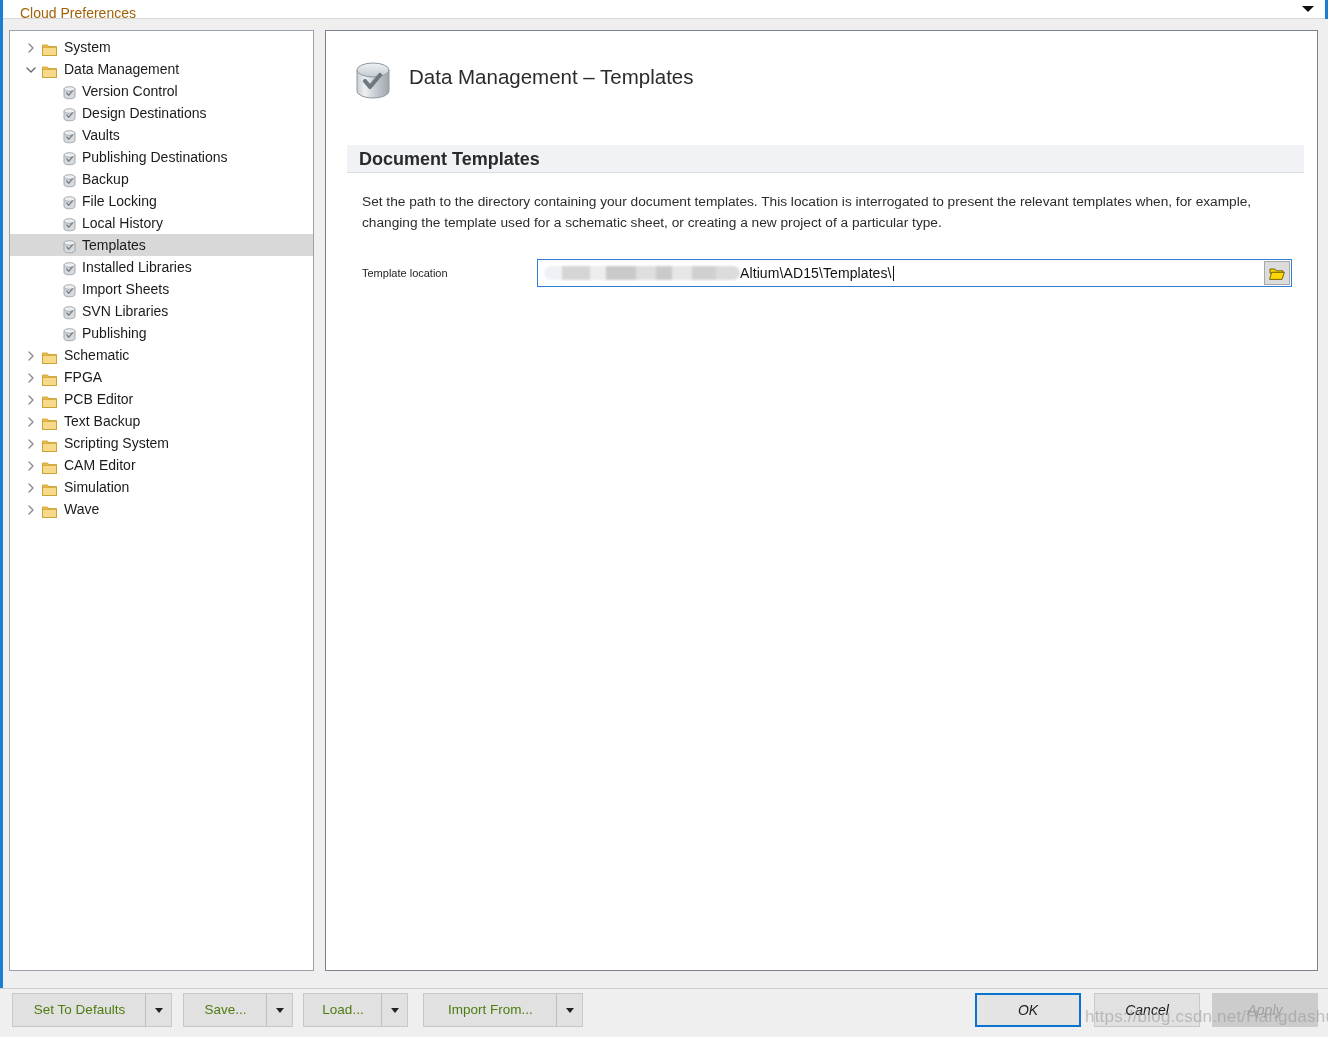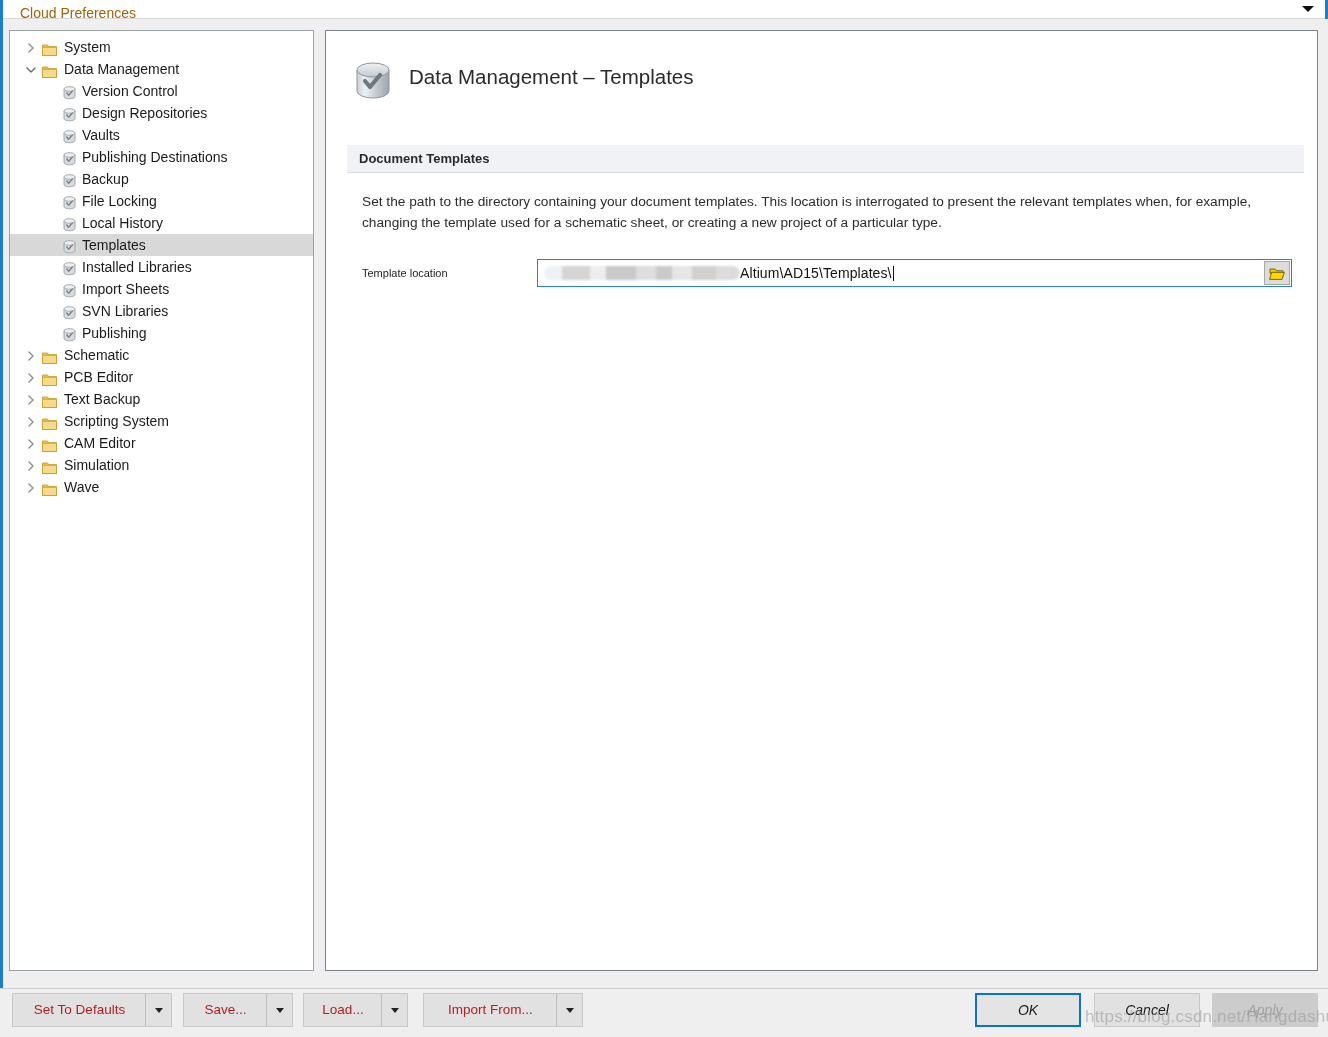--- a/index.html
+++ b/index.html
@@ -147,21 +147,21 @@
     left: 21px; top: 114px;
     width: 957px; height: 28px;
     background: #f0f2f5;
     border-bottom: 1px solid #dadde2;
     box-sizing: border-box;
   }
   .section-band-title {
     position: absolute;
     left: 12px; top: 0;
     line-height: 28px;
-    font-size: 13px;
+    font-size: 18px;
     font-weight: bold;
     color: #2a2a2a;
     white-space: nowrap;
   }
 
   .section-desc {
     position: absolute;
     left: 36px; top: 160px;
     width: 920px;
     font-size: 13.7px;
@@ -259,21 +259,21 @@
     box-sizing: border-box;
     cursor: default;
   }
   .split-btn .main {
     position: absolute;
     left: 0; top: 0; bottom: 0;
     right: 25px;
     line-height: 32px;
     text-align: center;
     font-size: 13.5px;
-    color: #b91c1c;
+    color: #4d7c0f;
     white-space: nowrap;
   }
   .split-btn .arrow-part {
     position: absolute;
     right: 0; top: 0; bottom: 0;
     width: 25px;
     border-left: 1px solid #bdbdbd;
   }
   .split-btn .arrow-part::after {
     content: "";
@@ -360,21 +360,21 @@
             <path d="M3.8 7 l1.9 2.2 l3.6 -4.1" fill="none" stroke="#7d868d" stroke-width="1.5" stroke-linecap="round" stroke-linejoin="round"></path>
           </svg></span>
         <span class="tree-label">Version Control</span>
       </div>
       <div class="tree-row d1">
         <span class="db-ico"><svg width="13" height="14" viewBox="0 0 13 14">
             <path d="M1 3 h11 v7.5 a5.5 2.3 0 0 1 -11 0 z" fill="#d7dbde" stroke="#9aa2a8" stroke-width="0.9"></path>
             <ellipse cx="6.5" cy="3" rx="5.5" ry="2.3" fill="#eceef0" stroke="#9aa2a8" stroke-width="0.9"></ellipse>
             <path d="M3.8 7 l1.9 2.2 l3.6 -4.1" fill="none" stroke="#7d868d" stroke-width="1.5" stroke-linecap="round" stroke-linejoin="round"></path>
           </svg></span>
-        <span class="tree-label">Design Repositories</span>
+        <span class="tree-label">Design Destinations</span>
       </div>
       <div class="tree-row d1">
         <span class="db-ico"><svg width="13" height="14" viewBox="0 0 13 14">
             <path d="M1 3 h11 v7.5 a5.5 2.3 0 0 1 -11 0 z" fill="#d7dbde" stroke="#9aa2a8" stroke-width="0.9"></path>
             <ellipse cx="6.5" cy="3" rx="5.5" ry="2.3" fill="#eceef0" stroke="#9aa2a8" stroke-width="0.9"></ellipse>
             <path d="M3.8 7 l1.9 2.2 l3.6 -4.1" fill="none" stroke="#7d868d" stroke-width="1.5" stroke-linecap="round" stroke-linejoin="round"></path>
           </svg></span>
         <span class="tree-label">Vaults</span>
       </div>
       <div class="tree-row d1">
@@ -451,20 +451,30 @@
       </div>
       <div class="tree-row d0">
         <span class="chevron"><svg width="8" height="10" viewBox="0 0 8 10">
             <path d="M2 1 L6 5 L2 9" fill="none" stroke="#8d8d8d" stroke-width="1.4" stroke-linecap="round" stroke-linejoin="round"></path>
           </svg></span>
         <span class="folder-ico"><svg width="15" height="13" viewBox="0 0 15 13">
             <path d="M0.5 2 h5 l1.2 1.6 H14.5 v8.9 H0.5 z" fill="#f0c14b" stroke="#c79a28" stroke-width="0.8" stroke-linejoin="round"></path>
             <path d="M0.5 4.3 H14.5 v8.2 H0.5 z" fill="#f7d98a" stroke="#c79a28" stroke-width="0.8"></path>
           </svg></span>
         <span class="tree-label">Schematic</span>
+      </div>
+      <div class="tree-row d0">
+        <span class="chevron"><svg width="8" height="10" viewBox="0 0 8 10">
+            <path d="M2 1 L6 5 L2 9" fill="none" stroke="#8d8d8d" stroke-width="1.4" stroke-linecap="round" stroke-linejoin="round"></path>
+          </svg></span>
+        <span class="folder-ico"><svg width="15" height="13" viewBox="0 0 15 13">
+            <path d="M0.5 2 h5 l1.2 1.6 H14.5 v8.9 H0.5 z" fill="#f0c14b" stroke="#c79a28" stroke-width="0.8" stroke-linejoin="round"></path>
+            <path d="M0.5 4.3 H14.5 v8.2 H0.5 z" fill="#f7d98a" stroke="#c79a28" stroke-width="0.8"></path>
+          </svg></span>
+        <span class="tree-label">FPGA</span>
       </div>
       <div class="tree-row d0">
         <span class="chevron"><svg width="8" height="10" viewBox="0 0 8 10">
             <path d="M2 1 L6 5 L2 9" fill="none" stroke="#8d8d8d" stroke-width="1.4" stroke-linecap="round" stroke-linejoin="round"></path>
           </svg></span>
         <span class="folder-ico"><svg width="15" height="13" viewBox="0 0 15 13">
             <path d="M0.5 2 h5 l1.2 1.6 H14.5 v8.9 H0.5 z" fill="#f0c14b" stroke="#c79a28" stroke-width="0.8" stroke-linejoin="round"></path>
             <path d="M0.5 4.3 H14.5 v8.2 H0.5 z" fill="#f7d98a" stroke="#c79a28" stroke-width="0.8"></path>
           </svg></span>
         <span class="tree-label">PCB Editor</span>

